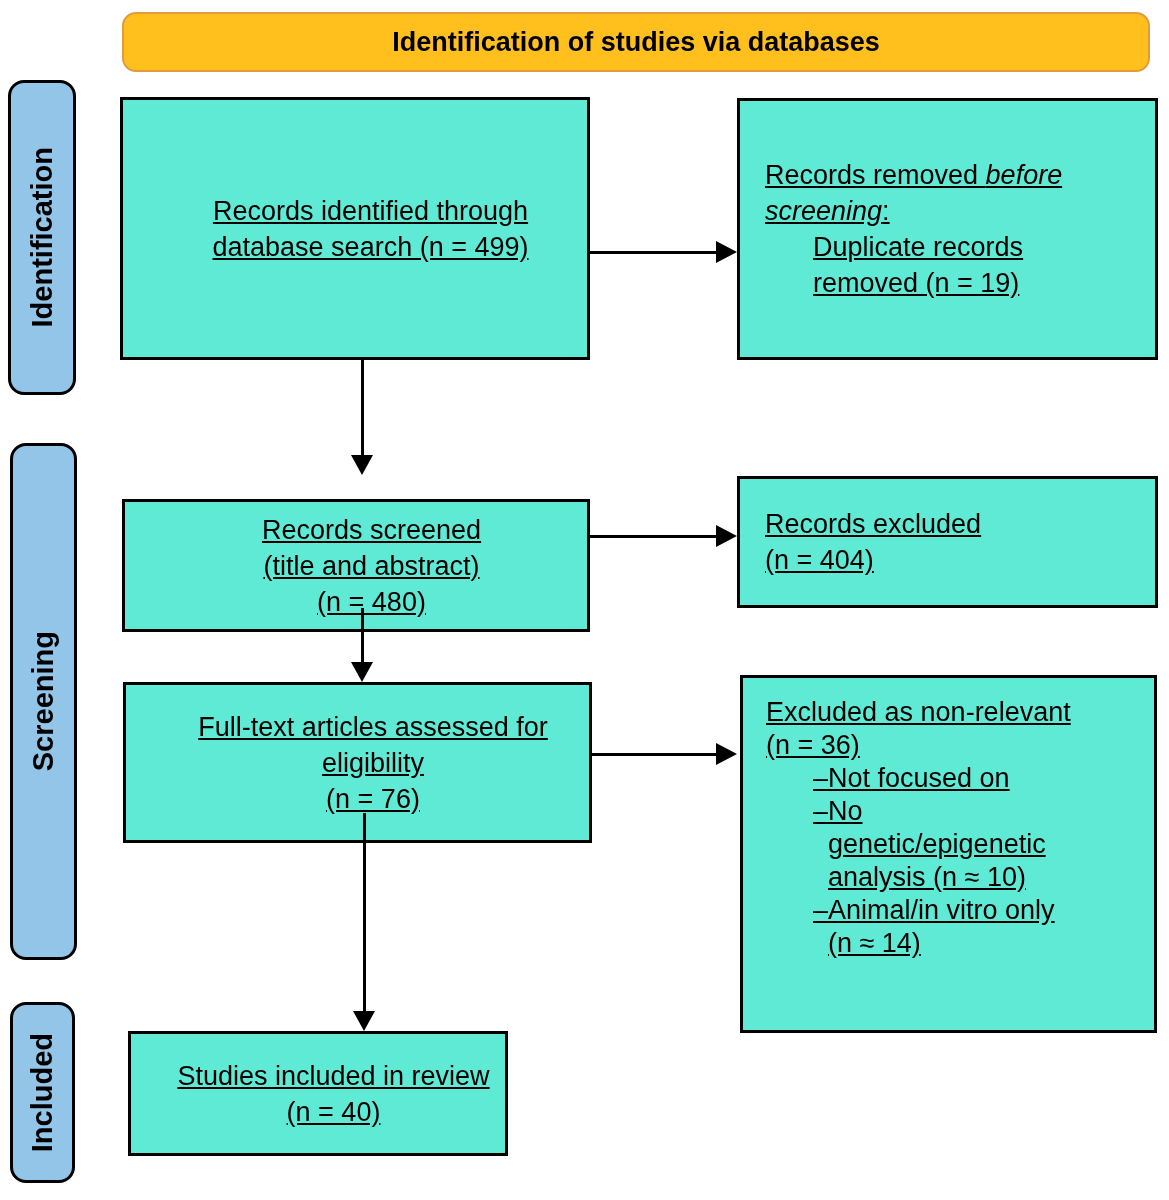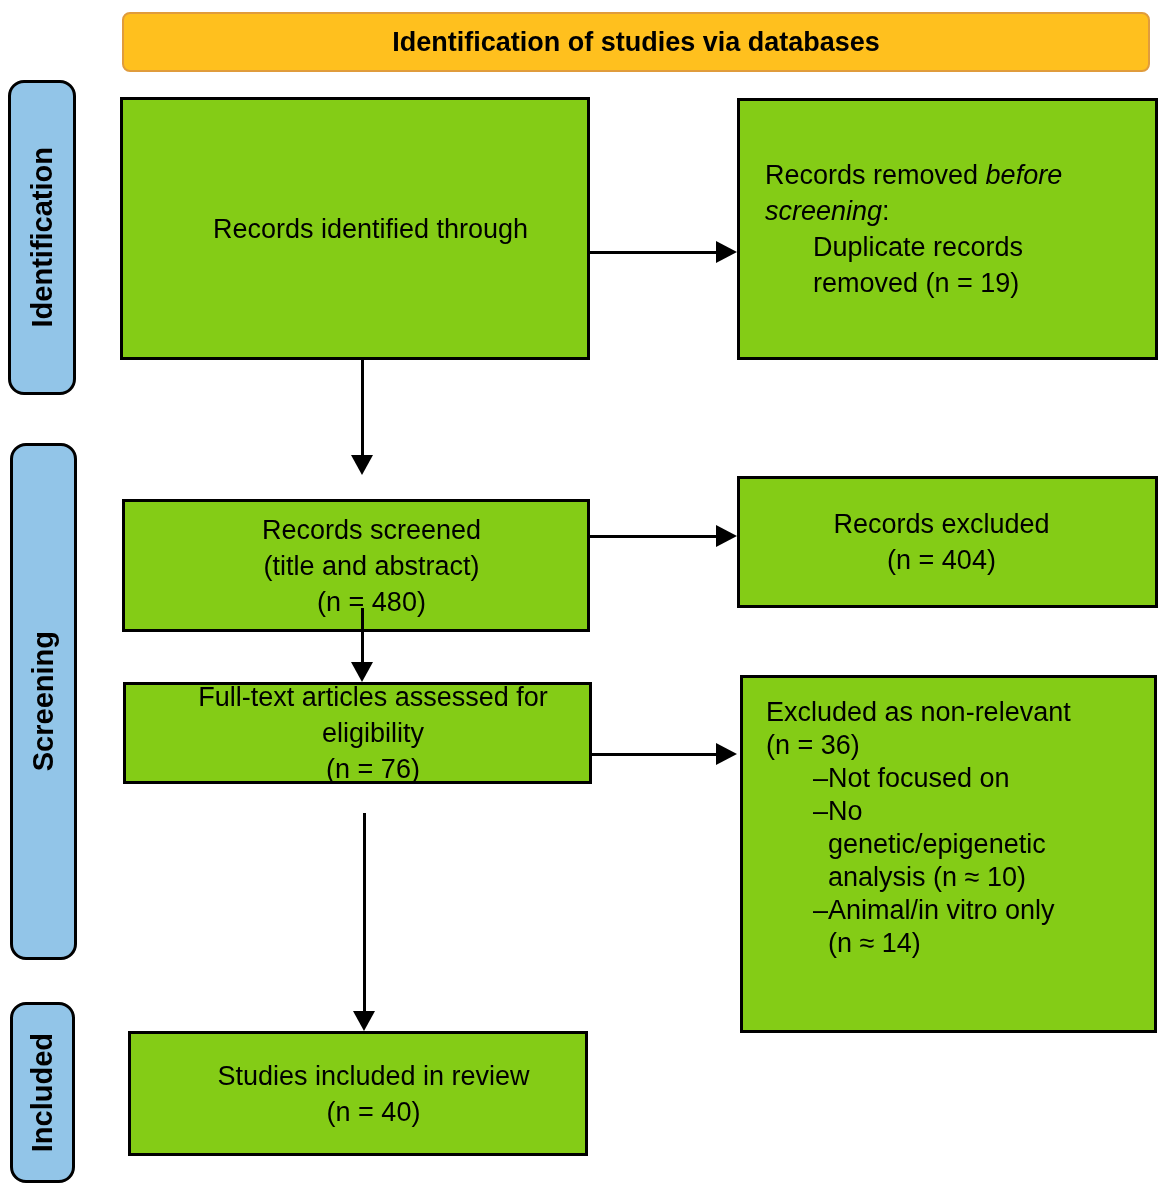--- a/index.html
+++ b/index.html
@@ -15,21 +15,21 @@
     overflow: hidden;
   }
 
   
   .header {
     position: absolute;
     left: 122px; top: 12px;
     width: 1028px; height: 60px;
     background: #FFC01E;
     border: 2px solid #E09C3C;
-    border-radius: 8px;
+    border-radius: 14px;
     box-sizing: border-box;
     display: flex; align-items: center; justify-content: center;
     font-weight: bold;
     font-size: 27px;
   }
 
   
   .pill {
     position: absolute;
     background: #92C5E8;
@@ -45,50 +45,51 @@
     writing-mode: vertical-rl;
     transform: rotate(180deg);
     font-weight: bold;
     font-size: 29px;
     white-space: nowrap;
   }
 
   
   .box {
     position: absolute;
-    background: #84cc16;
+    background: #5eead4;
     border: 3px solid #000;
     box-sizing: border-box;
     font-size: 27px;
     line-height: 36px;
+    text-decoration: underline;
   }
   .box-center {
     display: flex; flex-direction: column;
     align-items: center; justify-content: center;
     text-align: center;
     height: 100%;
     padding-left: 31px;
   }
   .box-left {
     display: flex; flex-direction: column;
     justify-content: center;
     height: 100%;
     box-sizing: border-box;
   }
 
   .box1  { left: 120px; top: 97px;   width: 470px; height: 263px; }
   .boxR1 { left: 737px; top: 98px;   width: 421px; height: 262px; }
   .box2  { left: 122px; top: 475px;  width: 468px; height: 133px; margin-top: 24px; }
   .boxR2 { left: 737px; top: 476px;  width: 421px; height: 132px; }
-  .box3  { left: 123px; top: 682px;  width: 469px; height: 102px; }
+  .box3  { left: 123px; top: 682px;  width: 469px; height: 161px; }
   .boxR3 { left: 740px; top: 675px;  width: 417px; height: 358px; line-height: 33px; }
-  .box4  { left: 128px; top: 1031px; width: 460px; height: 125px; }
+  .box4  { left: 128px; top: 1031px; width: 380px; height: 125px; }
 
   .boxR1 .box-left { padding-left: 25px; padding-right: 12px; }
-  .boxR2 .box-left { padding-right: 12px; text-align: center; }
+  .boxR2 .box-left { padding-left: 25px; padding-right: 12px; }
   .boxR3-content { padding: 18px 10px 10px 23px; }
 
   .italic { font-style: italic; }
   .indent { margin-left: 48px; }
 
   .bullet-row { display: flex; margin-left: 47px; }
   .bullet-dash { width: 15px; flex: 0 0 15px; }
   .bullet-lines { }
 
   
@@ -134,20 +135,21 @@
   <div class="pill pill-screening">
     <span class="vtext">Screening</span>
   </div>
   <div class="pill pill-included">
     <span class="vtext">Included</span>
   </div>
 
   <div class="box box1">
     <div class="box-center">
       <div>Records identified through</div>
+      <div>database search (n = 499)</div>
     </div>
   </div>
 
   <div class="box boxR1">
     <div class="box-left">
       <div><span>Records removed </span><span class="italic">before screening</span><span>:</span></div>
       <div class="indent">Duplicate records</div>
       <div class="indent">removed (n = 19)</div>
     </div>
   </div>

